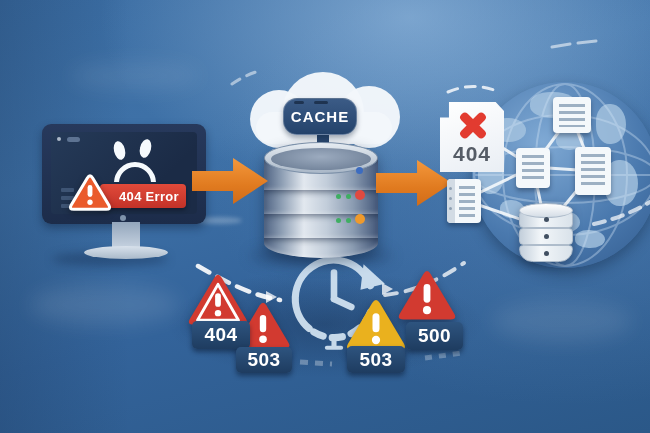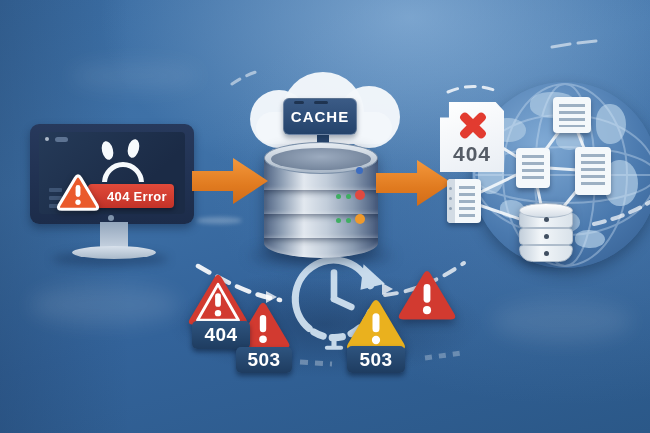--- a/index.html
+++ b/index.html
@@ -15,39 +15,39 @@
   .abs{position:absolute;}
   .title{
     position:absolute;top:22px;left:50%;transform:translateX(-50%);
     margin:0;color:#fdfeff;font-size:30px;font-weight:bold;letter-spacing:.5px;
     text-shadow:0 2px 4px rgba(10,30,60,.35);white-space:nowrap;z-index:7;
   }
   
   .wisp{border-radius:50%;filter:blur(10px);z-index:1;}
   .shadow-ell{border-radius:50%;z-index:1;}
   
-  .monitor{left:28px;top:120px;width:172px;height:148px;z-index:4;text-decoration:underline;}
+  .monitor{left:40px;top:120px;width:172px;height:148px;z-index:4;text-decoration:underline;}
   .mon-frame{left:2px;top:4px;width:164px;height:100px;background:linear-gradient(180deg,#27395c,#1c2c4a);border-radius:9px;box-shadow:0 4px 8px rgba(10,25,50,.4);}
   .mon-screen{left:11px;top:12px;width:146px;height:82px;background:linear-gradient(135deg,#253a58,#1b2b46 70%);border-radius:4px;}
   .mon-dot{left:17px;top:17px;width:4px;height:4px;border-radius:50%;background:#cfd9e6;opacity:.8;}
   .mon-pill{left:27px;top:17px;width:13px;height:5px;border-radius:3px;background:#5d7392;}
   .eye{width:11px;height:19px;border-radius:50%;background:#f6fafd;}
   .frown-clip{left:74px;top:42px;width:42px;height:20px;overflow:hidden;}
   .frown{width:42px;height:42px;border:5px solid #f6fafd;border-radius:50%;box-sizing:border-box;}
   .menu-line{left:21px;width:13px;height:4px;background:#3e5474;border-radius:1px;}
   .err-banner{left:60px;top:64px;width:86px;height:24px;background:linear-gradient(180deg,#e14a3a,#c23228);border-radius:4px;display:flex;align-items:center;justify-content:center;box-shadow:0 2px 4px rgba(0,0,0,.35);}
   .err-banner span{color:#fff;font-weight:bold;font-size:13px;letter-spacing:.3px;padding-left:12px;}
   .mon-tri{left:28px;top:53px;width:44px;height:40px;z-index:2;filter:drop-shadow(0 2px 3px rgba(0,0,0,.35));}
   .chin-dot{left:80px;top:95px;width:6px;height:6px;border-radius:50%;background:#7f93ab;}
   .stand{left:72px;top:102px;width:28px;height:26px;background:linear-gradient(180deg,#93a6bc,#c6d2e0);}
   .base{left:44px;top:126px;width:84px;height:13px;border-radius:50%;background:linear-gradient(180deg,#d9e2ec,#a9b9ca);}
   
   .cloud-part{background:#f3f7fb;border-radius:50%;z-index:3;opacity:.97;}
   .cloud-base{background:#f3f7fb;border-radius:16px;z-index:3;opacity:.97;}
-  .cache-sign{left:283px;top:98px;width:72px;height:35px;background:linear-gradient(180deg,#3b5b86,#24436b);border:1px solid rgba(255,255,255,.25);border-radius:6px;z-index:4;display:flex;align-items:center;justify-content:center;box-shadow:0 3px 5px rgba(10,25,50,.35);}
+  .cache-sign{left:283px;top:98px;width:72px;height:35px;background:linear-gradient(180deg,#3b5b86,#24436b);border:1px solid rgba(255,255,255,.25);border-radius:14px;z-index:4;display:flex;align-items:center;justify-content:center;box-shadow:0 3px 5px rgba(10,25,50,.35);}
   .cache-sign span{color:#fff;font-weight:bold;font-size:15px;letter-spacing:1px;}
   .sign-vent{top:2px;height:3px;background:rgba(10,22,40,.55);border-radius:2px;}
   .sign-post{left:317px;top:131px;width:12px;height:16px;background:#2a4870;z-index:3;}
   
   .db{left:264px;top:142px;width:114px;height:116px;z-index:4;filter:drop-shadow(0 5px 7px rgba(10,25,50,.4));}
   .db-tier{left:0;width:114px;background:linear-gradient(90deg,#4e6282 0%,#8b9cb2 15%,#e2e8ef 35%,#c2cdda 55%,#8b9cb2 78%,#44587a 100%);box-shadow:inset 0 5px 6px -3px rgba(20,35,60,.55), inset 0 -3px 4px -2px rgba(255,255,255,.3);}
   .db-top{left:0;top:0;width:114px;height:32px;border-radius:50%;background:linear-gradient(180deg,#e6ecf2,#a9b7c7);border:1px solid #7d91a9;box-sizing:border-box;}
   .db-top-in{left:7px;top:6px;width:100px;height:22px;border-radius:50%;background:radial-gradient(ellipse at 50% 40%,#9cabbf,#73849b 75%);}
   .dot{border-radius:50%;}
   
@@ -262,14 +262,17 @@
   </svg>
   <div class="abs badge" style="left:347px;top:346px;width:58px;height:27px;">
     <span>503</span>
   </div>
 
   <svg class="abs warn" style="left:396px;top:269px;" width="62" height="55" viewBox="0 0 100 88">
     <path d="M44 8 Q50 -2 56 8 L94 72 Q99 81 88 81 L12 81 Q1 81 6 72 Z" fill="#d23a30"></path>
     <rect x="44.5" y="24" width="11" height="30" rx="5.5" fill="#ffffff"></rect>
     <circle cx="50" cy="66" r="6.5" fill="#ffffff"></circle>
   </svg>
+  <div class="abs badge" style="left:406px;top:322px;width:57px;height:28px;">
+    <span>500</span>
+  </div>
 
 </div>
 
 </body></html>

